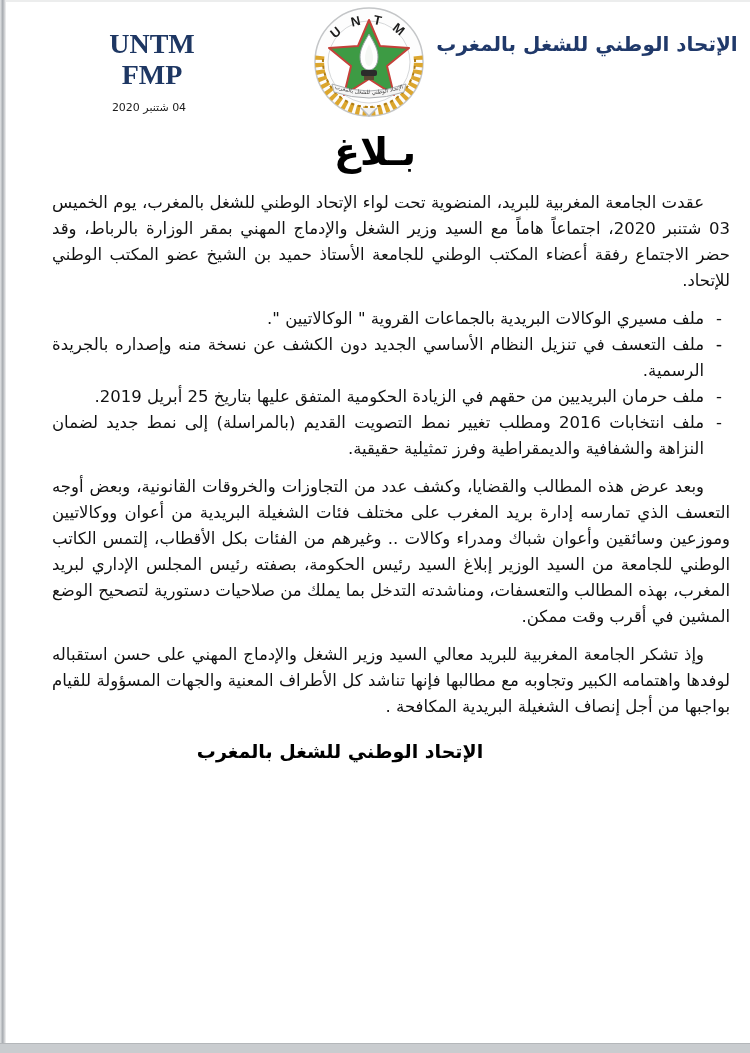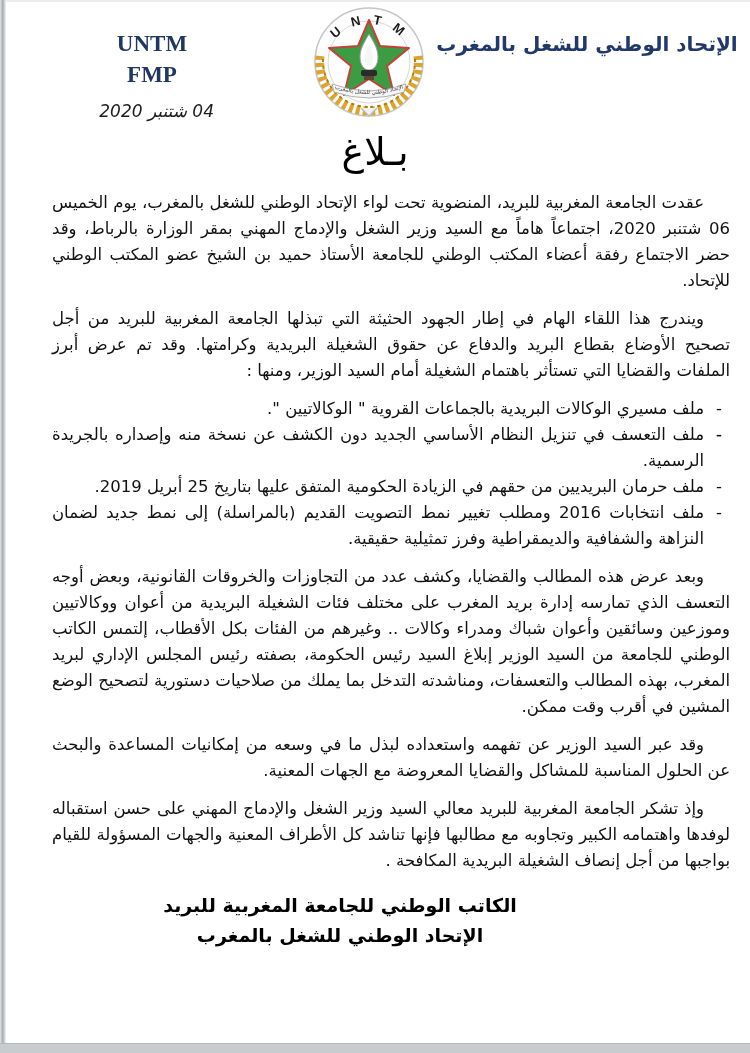--- a/index.html
+++ b/index.html
@@ -31,31 +31,31 @@
   .header { position: relative; height: 122px; direction: rtl; }
   .org-names {
     position: absolute; right: 8px; top: 28px; width: 310px;
     text-align: center; font-weight: bold; font-size: 20px;
     color: #20396a; line-height: 33px;
   }
   .logo-wrap { position: absolute; left: 306px; top: 4px; width: 126px; height: 114px; }
   .acronym {
     position: absolute; left: 92px; top: 28px; width: 120px;
     text-align: center; font-family: "Liberation Serif", "DejaVu Serif", serif;
-    font-weight: bold; font-size: 23px; line-height: 31px; color: #1e3763;
+    font-weight: bold; font-size: 28px; line-height: 31px; color: #1e3763;
   }
   .doc-date {
     position: absolute; left: 84px; top: 101px; width: 130px;
-    direction: rtl; text-align: right; font-size: 17px; color: #1c1c1c; font-style: italic;
+    direction: rtl; text-align: center; font-size: 11px; color: #1c1c1c;
   }
 
   
   .doc-title {
     margin: 8px 0 16px 0; text-align: center;
-    font-size: 38px; font-weight: normal; color: #000000;
+    font-size: 38px; font-weight: bold; color: #000000;
     font-family: "DejaVu Sans", sans-serif;
   }
 
   
   .doc-body {
     direction: rtl;
     padding: 0 20px 0 52px;
     font-size: 16.5px; line-height: 26px; text-align: justify;
   }
   .doc-body p { margin: 0 0 12px 0; text-indent: 26px; }
@@ -137,22 +137,21 @@
       <div>UNTM</div>
       <div>FMP</div>
     </div>
 
     <div class="doc-date">04 شتنبر 2020</div>
   </div>
 
   <div class="doc-title">بـلاغ</div>
 
   <div class="doc-body">
-    <p>عقدت الجامعة المغربية للبريد، المنضوية تحت لواء الإتحاد الوطني للشغل بالمغرب، يوم الخميس 06 شتنبر 2020، اجتماعاً هاماً مع السيد وزير الشغل والإدماج المهني بمقر الوزارة بالرباط، وقد حضر الاجتماع رفقة أعضاء المكتب الوطني للجامعة الأستاذ حميد بن الشيخ عضو المكتب الوطني للإتحاد.</p>
-    <p>ويندرج هذا اللقاء الهام في إطار الجهود الحثيثة التي تبذلها الجامعة المغربية للبريد من أجل تصحيح الأوضاع بقطاع البريد والدفاع عن حقوق الشغيلة البريدية وكرامتها. وقد تم عرض أبرز الملفات والقضايا التي تستأثر باهتمام الشغيلة أمام السيد الوزير، ومنها :</p>
+    <p>عقدت الجامعة المغربية للبريد، المنضوية تحت لواء الإتحاد الوطني للشغل بالمغرب، يوم الخميس 03 شتنبر 2020، اجتماعاً هاماً مع السيد وزير الشغل والإدماج المهني بمقر الوزارة بالرباط، وقد حضر الاجتماع رفقة أعضاء المكتب الوطني للجامعة الأستاذ حميد بن الشيخ عضو المكتب الوطني للإتحاد.</p>
 
     <ul class="dash-list">
       <li>
         <span class="marker">-</span>
         <span>ملف مسيري الوكالات البريدية بالجماعات القروية " الوكالاتيين ".</span>
       </li>
       <li>
         <span class="marker">-</span>
       </li>
       <li>
@@ -163,21 +162,19 @@
         <span class="marker">-</span>
         <span>ملف حرمان البريديين من حقهم في الزيادة الحكومية المتفق عليها بتاريخ 25 أبريل 2019.</span>
       </li>
       <li>
         <span class="marker">-</span>
         <span>ملف انتخابات 2016 ومطلب تغيير نمط التصويت القديم (بالمراسلة) إلى نمط جديد لضمان النزاهة والشفافية والديمقراطية وفرز تمثيلية حقيقية.</span>
       </li>
     </ul>
 
     <p>وبعد عرض هذه المطالب والقضايا، وكشف عدد من التجاوزات والخروقات القانونية، وبعض أوجه التعسف الذي تمارسه إدارة بريد المغرب على مختلف فئات الشغيلة البريدية من أعوان ووكالاتيين وموزعين وسائقين وأعوان شباك ومدراء وكالات .. وغيرهم من الفئات بكل الأقطاب، إلتمس الكاتب الوطني للجامعة من السيد الوزير إبلاغ السيد رئيس الحكومة، بصفته رئيس المجلس الإداري لبريد المغرب، بهذه المطالب والتعسفات، ومناشدته التدخل بما يملك من صلاحيات دستورية لتصحيح الوضع المشين في أقرب وقت ممكن.</p>
-    <p>وقد عبر السيد الوزير عن تفهمه واستعداده لبذل ما في وسعه من إمكانيات المساعدة والبحث عن الحلول المناسبة للمشاكل والقضايا المعروضة مع الجهات المعنية.</p>
     <p>وإذ تشكر الجامعة المغربية للبريد معالي السيد وزير الشغل والإدماج المهني على حسن استقباله لوفدها واهتمامه الكبير وتجاوبه مع مطالبها فإنها تناشد كل الأطراف المعنية والجهات المسؤولة للقيام بواجبها من أجل إنصاف الشغيلة البريدية المكافحة .</p>
 
     <div class="signature">
-      <div>الكاتب الوطني للجامعة المغربية للبريد</div>
       <div>الإتحاد الوطني للشغل بالمغرب</div>
     </div>
   </div>
 </div>
 
 </body></html>

